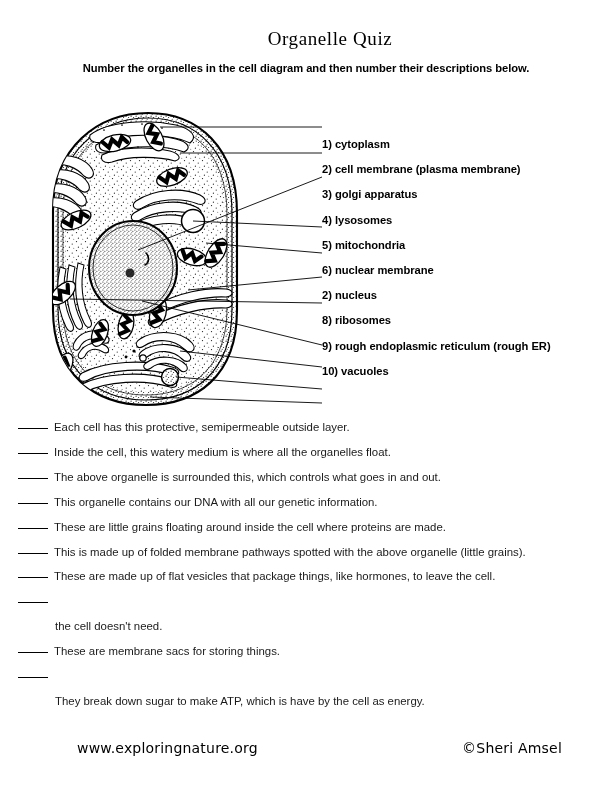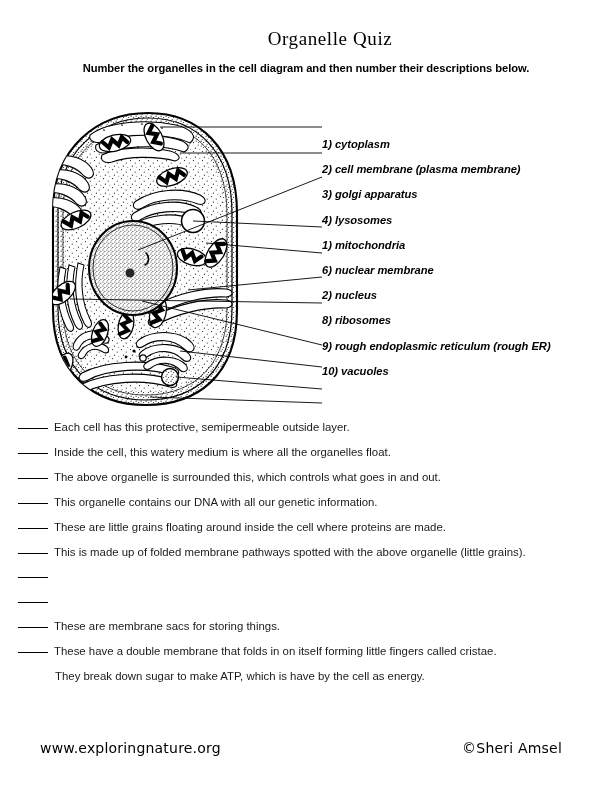--- a/index.html
+++ b/index.html
@@ -58,21 +58,20 @@
     top: 132px;
     left: 322px;
     width: 285px;
   }
   .organelle-item {
     font-size: 11.2px;
     font-weight: bold;
     line-height: 25.2px;
     white-space: nowrap;
     letter-spacing: -0.05px;
-    font-style: italic;
   }
 
   
   #descriptions {
     position: absolute;
     top: 415px;
     left: 18px;
     width: 560px;
   }
   .desc-row {
@@ -99,20 +98,21 @@
     bottom: 28px;
     left: 0;
     width: 612px;
     height: 24px;
   }
   .footer-text {
     position: absolute;
     font-family: "DejaVu Sans", sans-serif;
     font-size: 14px;
     letter-spacing: 0.2px;
+    margin-left: 37px;
   }
   #footer-url { left: 40px; top: 0; }
   #footer-credit { right: 50px; top: 0; }
 </style>
 </head>
 <body>
 
 <div id="page-title">Organelle Quiz</div>
 
 <div id="instructions">Number the organelles in the cell diagram and then number their descriptions below.</div>
@@ -338,38 +338,39 @@
       <line x1="120" y1="292" x2="292" y2="298"></line>
     </g>
   </svg>
 </div>
 
 <div id="organelle-list">
     <div class="organelle-item">1) cytoplasm</div>
     <div class="organelle-item">2) cell membrane (plasma membrane)</div>
     <div class="organelle-item">3) golgi apparatus</div>
     <div class="organelle-item">4) lysosomes</div>
-    <div class="organelle-item">1) mitochondria</div>
+    <div class="organelle-item">5) mitochondria</div>
     <div class="organelle-item">6) nuclear membrane</div>
     <div class="organelle-item">2) nucleus</div>
     <div class="organelle-item">8) ribosomes</div>
     <div class="organelle-item">9) rough endoplasmic reticulum (rough ER)</div>
     <div class="organelle-item">10) vacuoles</div>
   </div>
 
 <div id="descriptions">
     <div class="desc-row"><span class="desc-blank"></span><span>Each cell has this protective, semipermeable outside layer.</span></div>
     <div class="desc-row"><span class="desc-blank"></span><span>Inside the cell, this watery medium is where all the organelles float.</span></div>
     <div class="desc-row"><span class="desc-blank"></span><span>The above organelle is surrounded this, which controls what goes in and out.</span></div>
     <div class="desc-row"><span class="desc-blank"></span><span>This organelle contains our DNA with all our genetic information.</span></div>
     <div class="desc-row"><span class="desc-blank"></span><span>These are little grains floating around inside the cell where proteins are made.</span></div>
     <div class="desc-row"><span class="desc-blank"></span><span>This is made up of folded membrane pathways spotted with the above organelle (little grains).</span></div>
+    <div class="desc-row"><span class="desc-blank"></span><span>These are made up of flat vesicles that package things, like hormones, to leave the cell.</span></div>
+    <div class="desc-row"><span class="desc-blank tight"></span></div>
+    <div class="desc-row cont"><span>the cell doesn't need.</span></div>
+    <div class="desc-row"><span class="desc-blank"></span><span>These are membrane sacs for storing things.</span></div>
     <div class="desc-row"><span class="desc-blank"></span></div>
-    <div class="desc-row"><span class="desc-blank tight"></span></div>
-    <div class="desc-row"><span class="desc-blank"></span><span>These are membrane sacs for storing things.</span></div>
-    <div class="desc-row"><span class="desc-blank"></span><span>These have a double membrane that folds in on itself forming little fingers called cristae.</span></div>
     <div class="desc-row cont"><span>They break down sugar to make ATP, which is have by the cell as energy.</span></div>
   </div>
 
 <div id="footer">
   <div class="footer-text" id="footer-url">www.exploringnature.org</div>
   <div class="footer-text" id="footer-credit">©Sheri Amsel</div>
 </div>
 
 </body></html>

